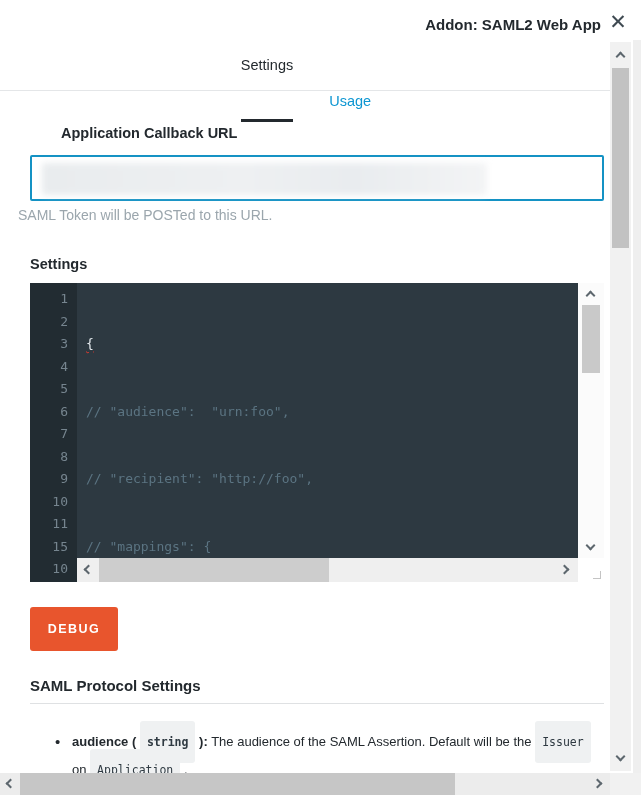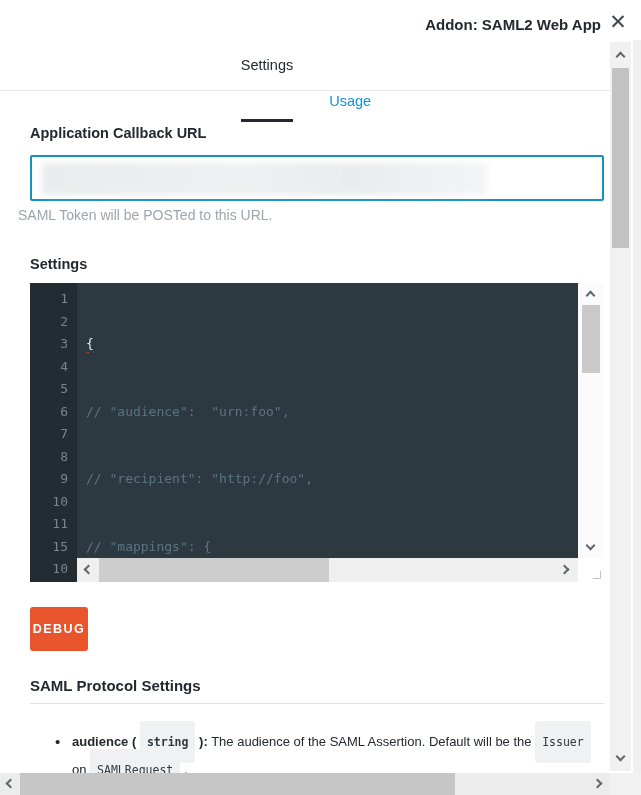--- a/index.html
+++ b/index.html
@@ -13,21 +13,21 @@
                font-size:21px; font-weight:300; color:#3f4a52; text-align:center; line-height:28px;
                cursor:pointer; }
   .tabs-border { position:absolute; top:90px; left:0; width:612px; height:1px; background:#e4e6e8; }
   .tabs { position:absolute; top:57px; left:0; width:612px; display:flex; justify-content:center; gap:36px; }
   .tab { font-size:14.5px; padding-bottom:13px; cursor:pointer; }
   .tab.active { color:#23292e; border-bottom:3px solid #23292e; }
   .tab.link { color:#0d96d2;margin-top:36px; }
 
   
   .label { position:absolute; left:30px; font-size:14.5px; font-weight:bold; color:#23292e; }
-  .lbl-callback { top:125px; }
+  .lbl-callback { top:125px;margin-left:31px; }
   .url-input { position:absolute; left:30px; top:155px; width:574px; height:46px;
                border:2px solid #1492c4; border-radius:2px; background:#fff; }
   .redaction { position:absolute; left:10px; top:6px; width:445px; height:32px;
                background:linear-gradient(90deg,#e9ecee 0%,#eef0f2 45%,#e9ecef 70%,#f3f4f5 100%);
                filter:blur(3px); border-radius:3px; }
   .help-text { position:absolute; left:18px; top:207px; font-size:14px; color:#9ba6ad; }
 
   
   .lbl-settings { top:256px; }
   .editor { position:absolute; left:30px; top:283px; width:574px; height:299px; display:flex;
@@ -51,21 +51,21 @@
                       border-right:1px solid #c4c4c4; border-bottom:1px solid #c4c4c4; }
 
   
   .chev { position:absolute; width:7px; height:7px; border-right:2px solid #5d676e; border-bottom:2px solid #5d676e; }
   .chev.up    { transform:rotate(-135deg); }
   .chev.down  { transform:rotate(45deg); }
   .chev.left  { transform:rotate(135deg); }
   .chev.right { transform:rotate(-45deg); }
 
   
-  .debug-btn { position:absolute; left:30px; top:607px; width:58px; height:44px;
+  .debug-btn { position:absolute; left:30px; top:607px; width:88px; height:44px;
                background:#e8552d; border:none; border-radius:3px; color:#fff;
                font-family:"Liberation Sans", sans-serif;
                font-size:12.5px; font-weight:bold; letter-spacing:1.5px; cursor:pointer; }
 
   
   .proto-heading { position:absolute; left:30px; top:677px; font-size:15px; font-weight:700; color:#23292e; }
   .proto-hr { position:absolute; left:30px; top:703px; width:574px; height:1px; background:#dfe1e3; }
   .bullet-item { position:absolute; left:72px; top:728px; width:560px;
                  font-size:13px; line-height:27px; color:#23292e; }
   .bullet-dot { position:absolute; left:-17px; top:0; font-size:15px; }
@@ -158,21 +158,21 @@
   <span class="bullet-dot">•</span>
   <span class="bl1">
     <b>audience (</b>
     <span class="chip bold">string</span>
     <b>):</b>
     <span>The audience of the SAML Assertion. Default will be the</span>
     <span class="chip">Issuer</span>
   </span>
   <span class="bl2">
     <span>on</span>
-    <span class="chip">SAMLRequest</span>
+    <span class="chip">Application</span>
     <span>.</span>
   </span>
 </div>
 
 <div class="modal-vscroll">
   <span class="chev up" style="left:7px; top:11px;"></span>
   <div class="mv-thumb"></div>
   <span class="chev down" style="left:7px; bottom:11px;"></span>
 </div>
 <div class="right-strip"></div>

